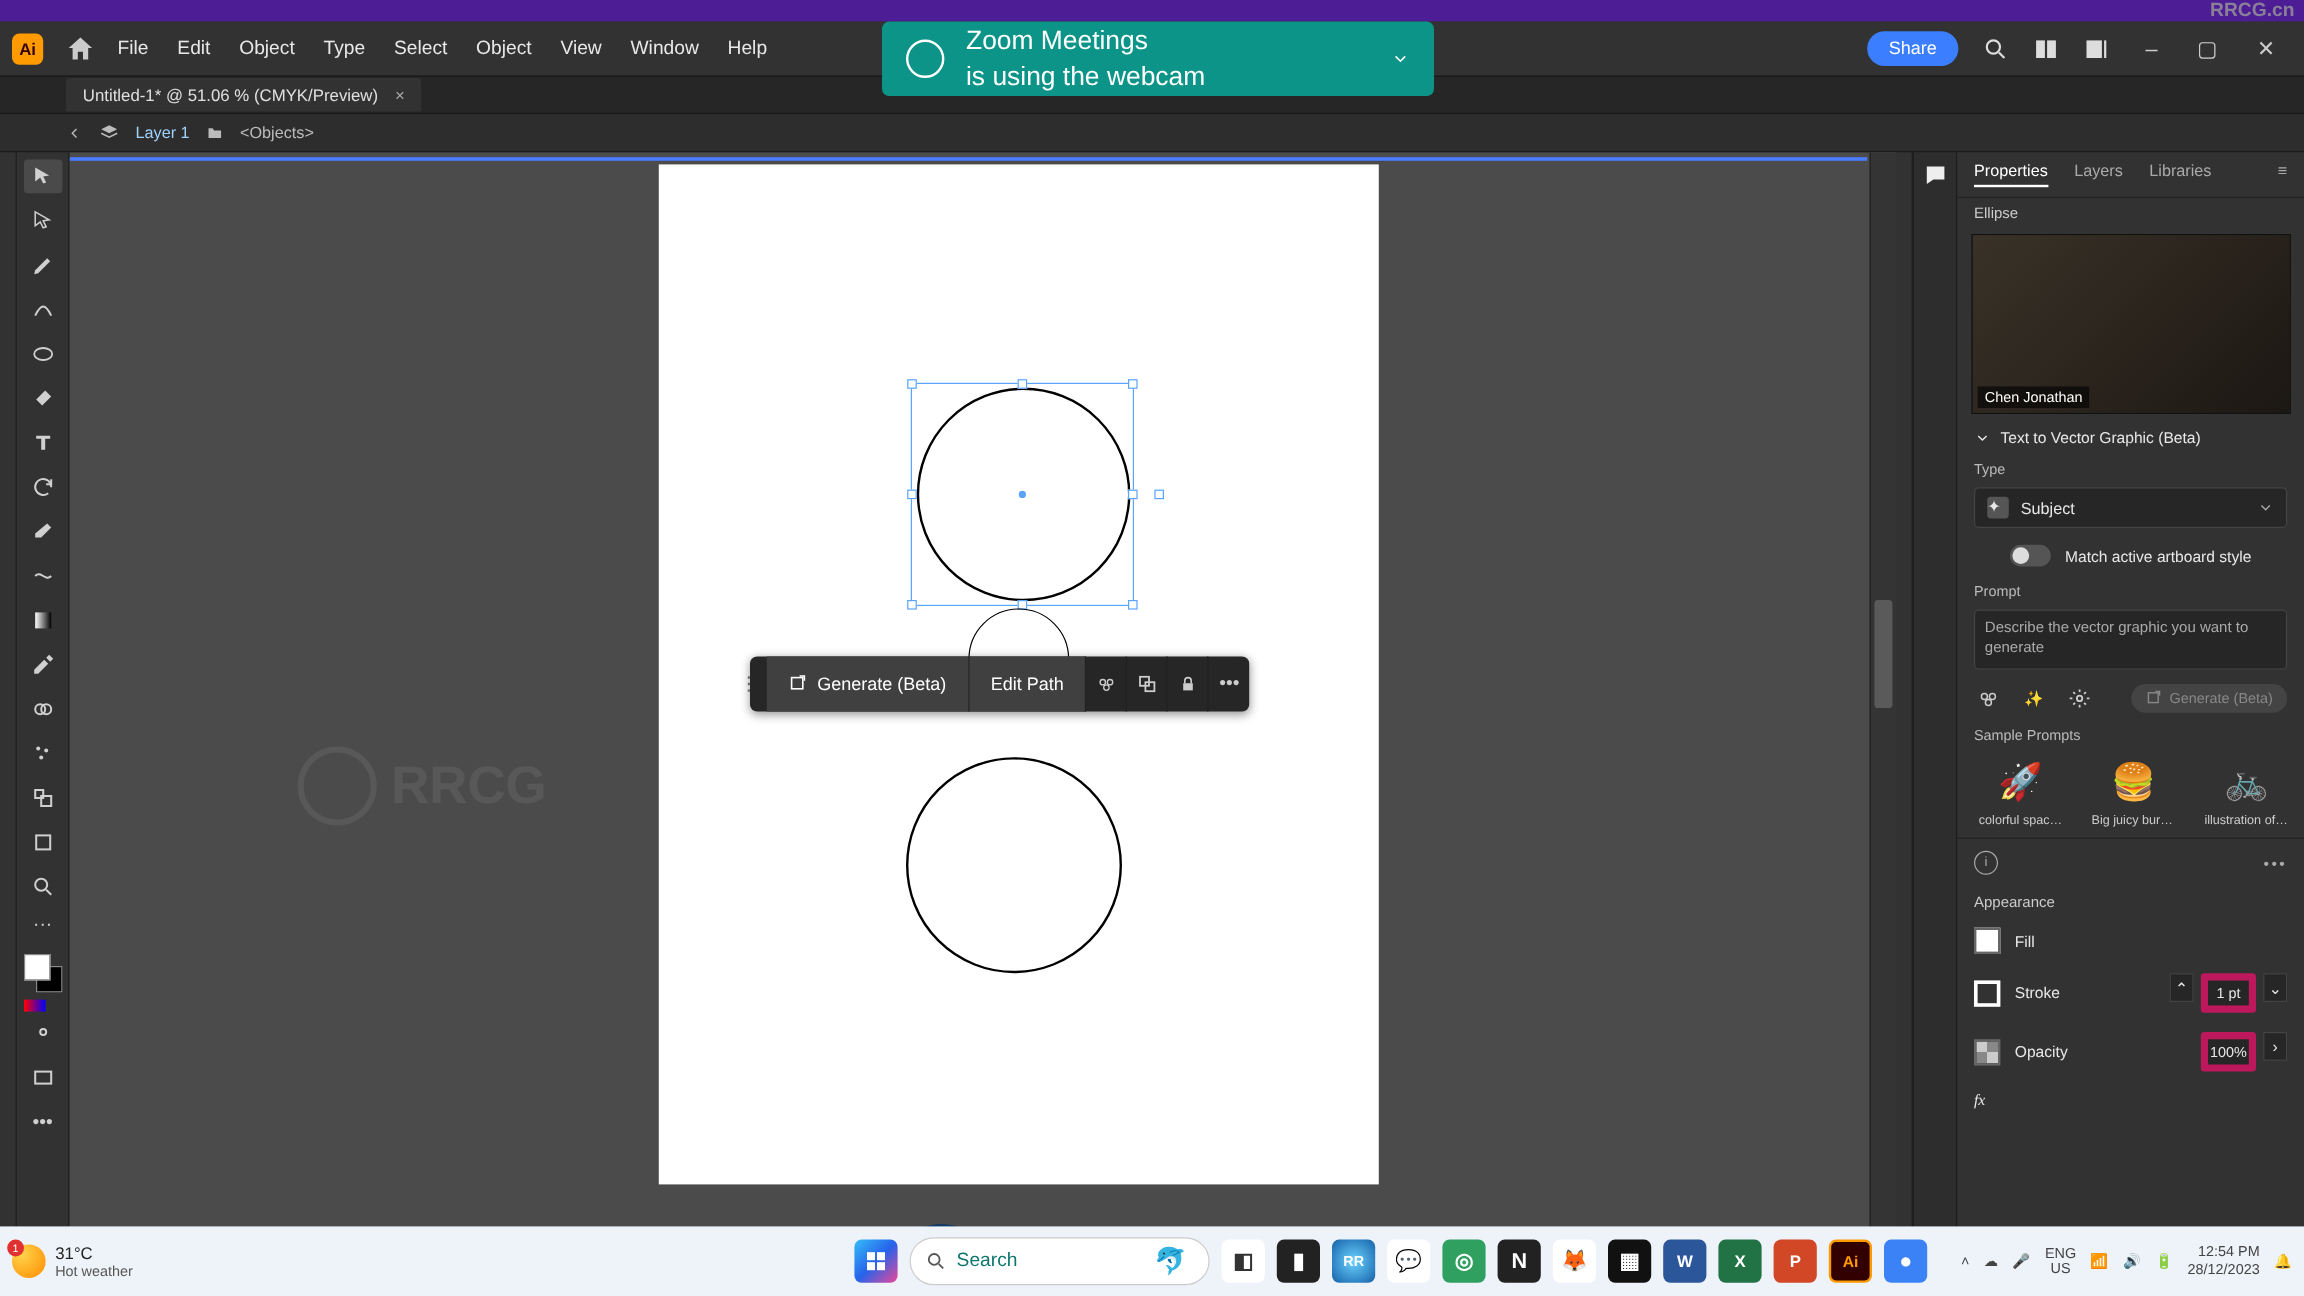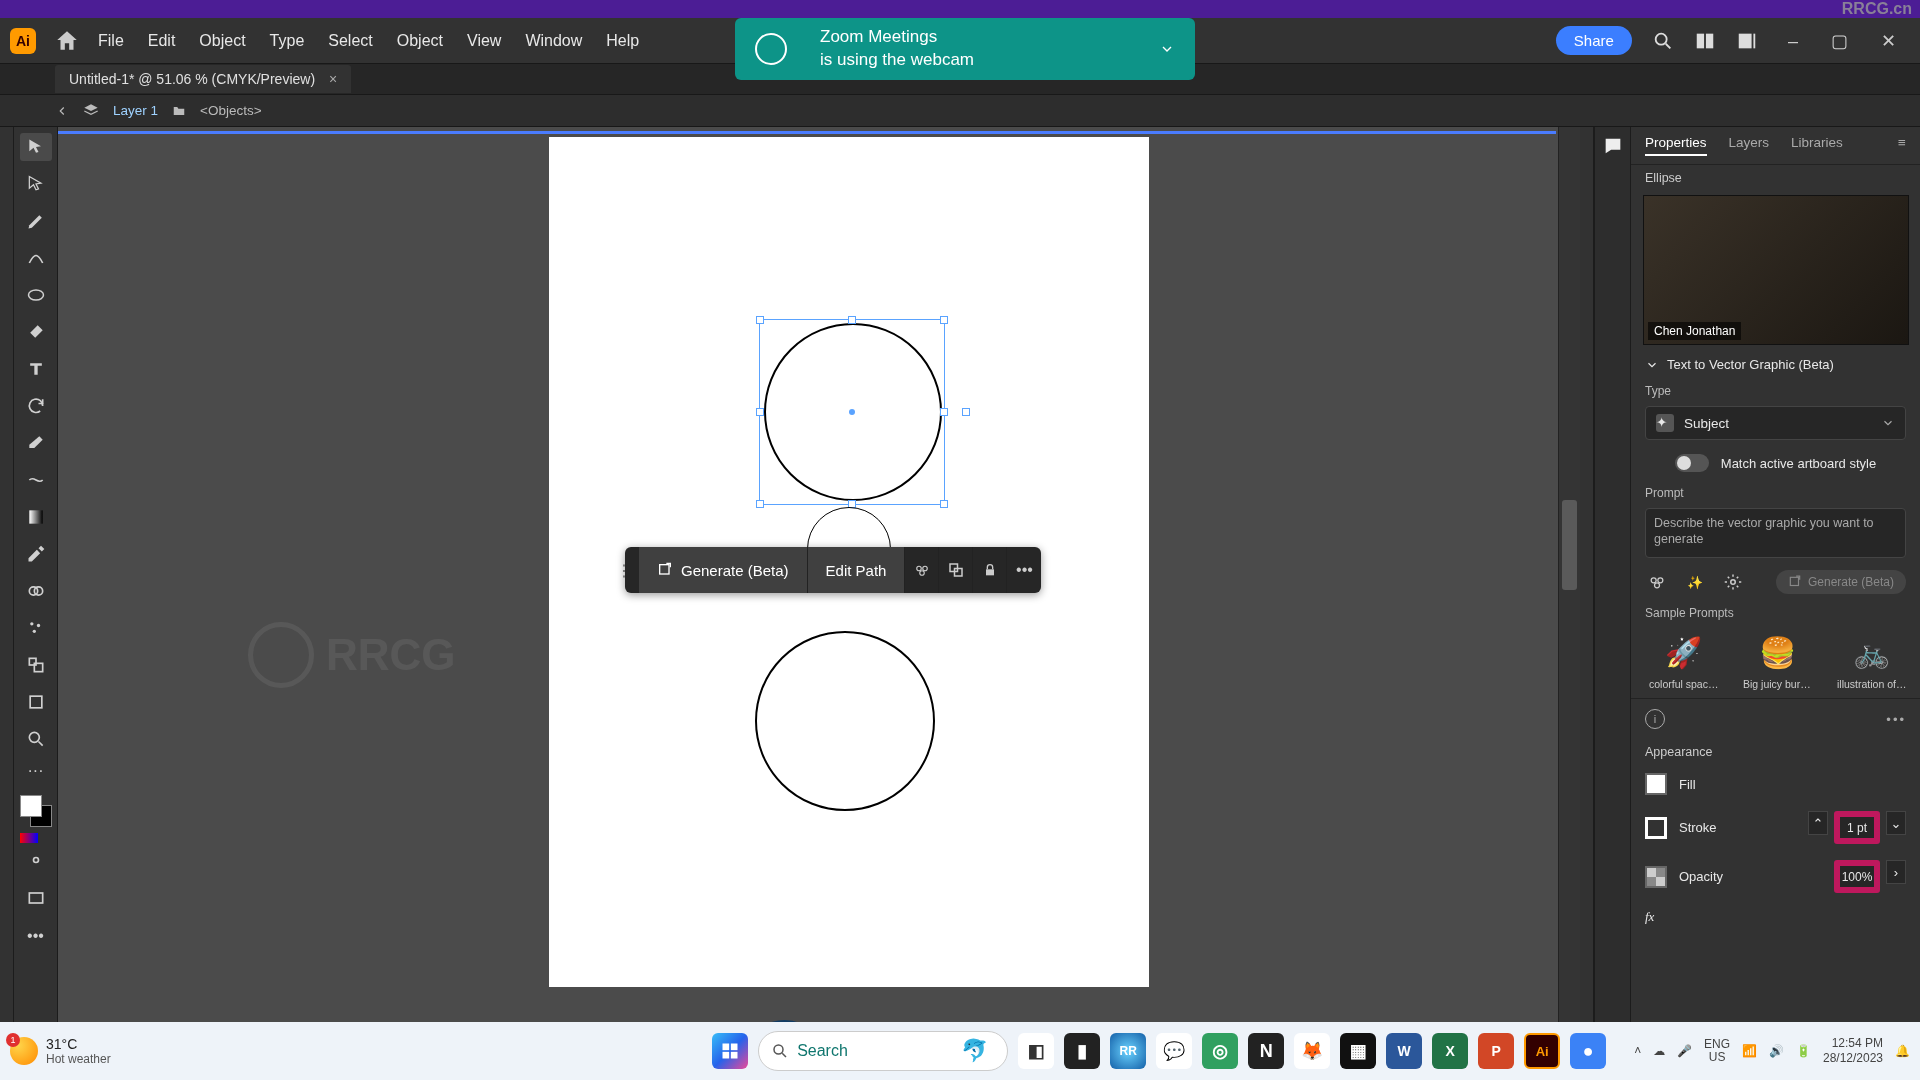--- a/index.html
+++ b/index.html
@@ -16,21 +16,21 @@
 .menubar span { cursor: pointer; }
 .appbar-right { margin-left: auto; display: flex; align-items: center; gap: 20px; }
 .share-btn { background: #3b7eff; color: #fff; padding: 6px 18px; border-radius: 20px; font-size: 15px; border: none; }
 .search-glass { width: 22px; height: 22px; color: #ddd; }
 .arr-btn { width: 22px; height: 22px; color: #ddd; }
 .win-ctrl { color: #ccc; font-size: 18px; letter-spacing: 14px; margin-left: 10px; }
 
 
 .notif { position: absolute; top: 18px; left: 735px; width: 460px; height: 62px; background: #0d9488; border-radius: 6px; display: flex; align-items: center; padding: 0 20px; gap: 18px; color: #fff; }
 .notif-cam { width: 32px; height: 32px; border: 2px solid #fff; border-radius: 50%; }
-.notif-text { flex: 1; line-height: 1.35; font-size: 17px; margin-left: 15px; }
+.notif-text { flex: 1; line-height: 1.35; font-size: 22px; }
 .notif-chev { margin-left: auto; color:#fff; }
 
 
 .tabbar { height: 32px; background: #262626; display: flex; align-items: center; padding-left: 55px; font-size: 14px; border-top:1px solid #181818; border-bottom:1px solid #181818;}
 .tab { background: #323232; padding: 6px 14px; border-radius: 3px 3px 0 0; color: #e0e0e0; }
 .tab-close { margin-left: 14px; color: #aaa; }
 
 
 .crumb { height: 32px; background: #2d2d2d; display: flex; align-items: center; gap: 14px; padding-left: 55px; font-size: 13.5px; color: #9fd2ff; border-bottom:1px solid #181818;}
 .crumb .folder{color:#bbb;}

